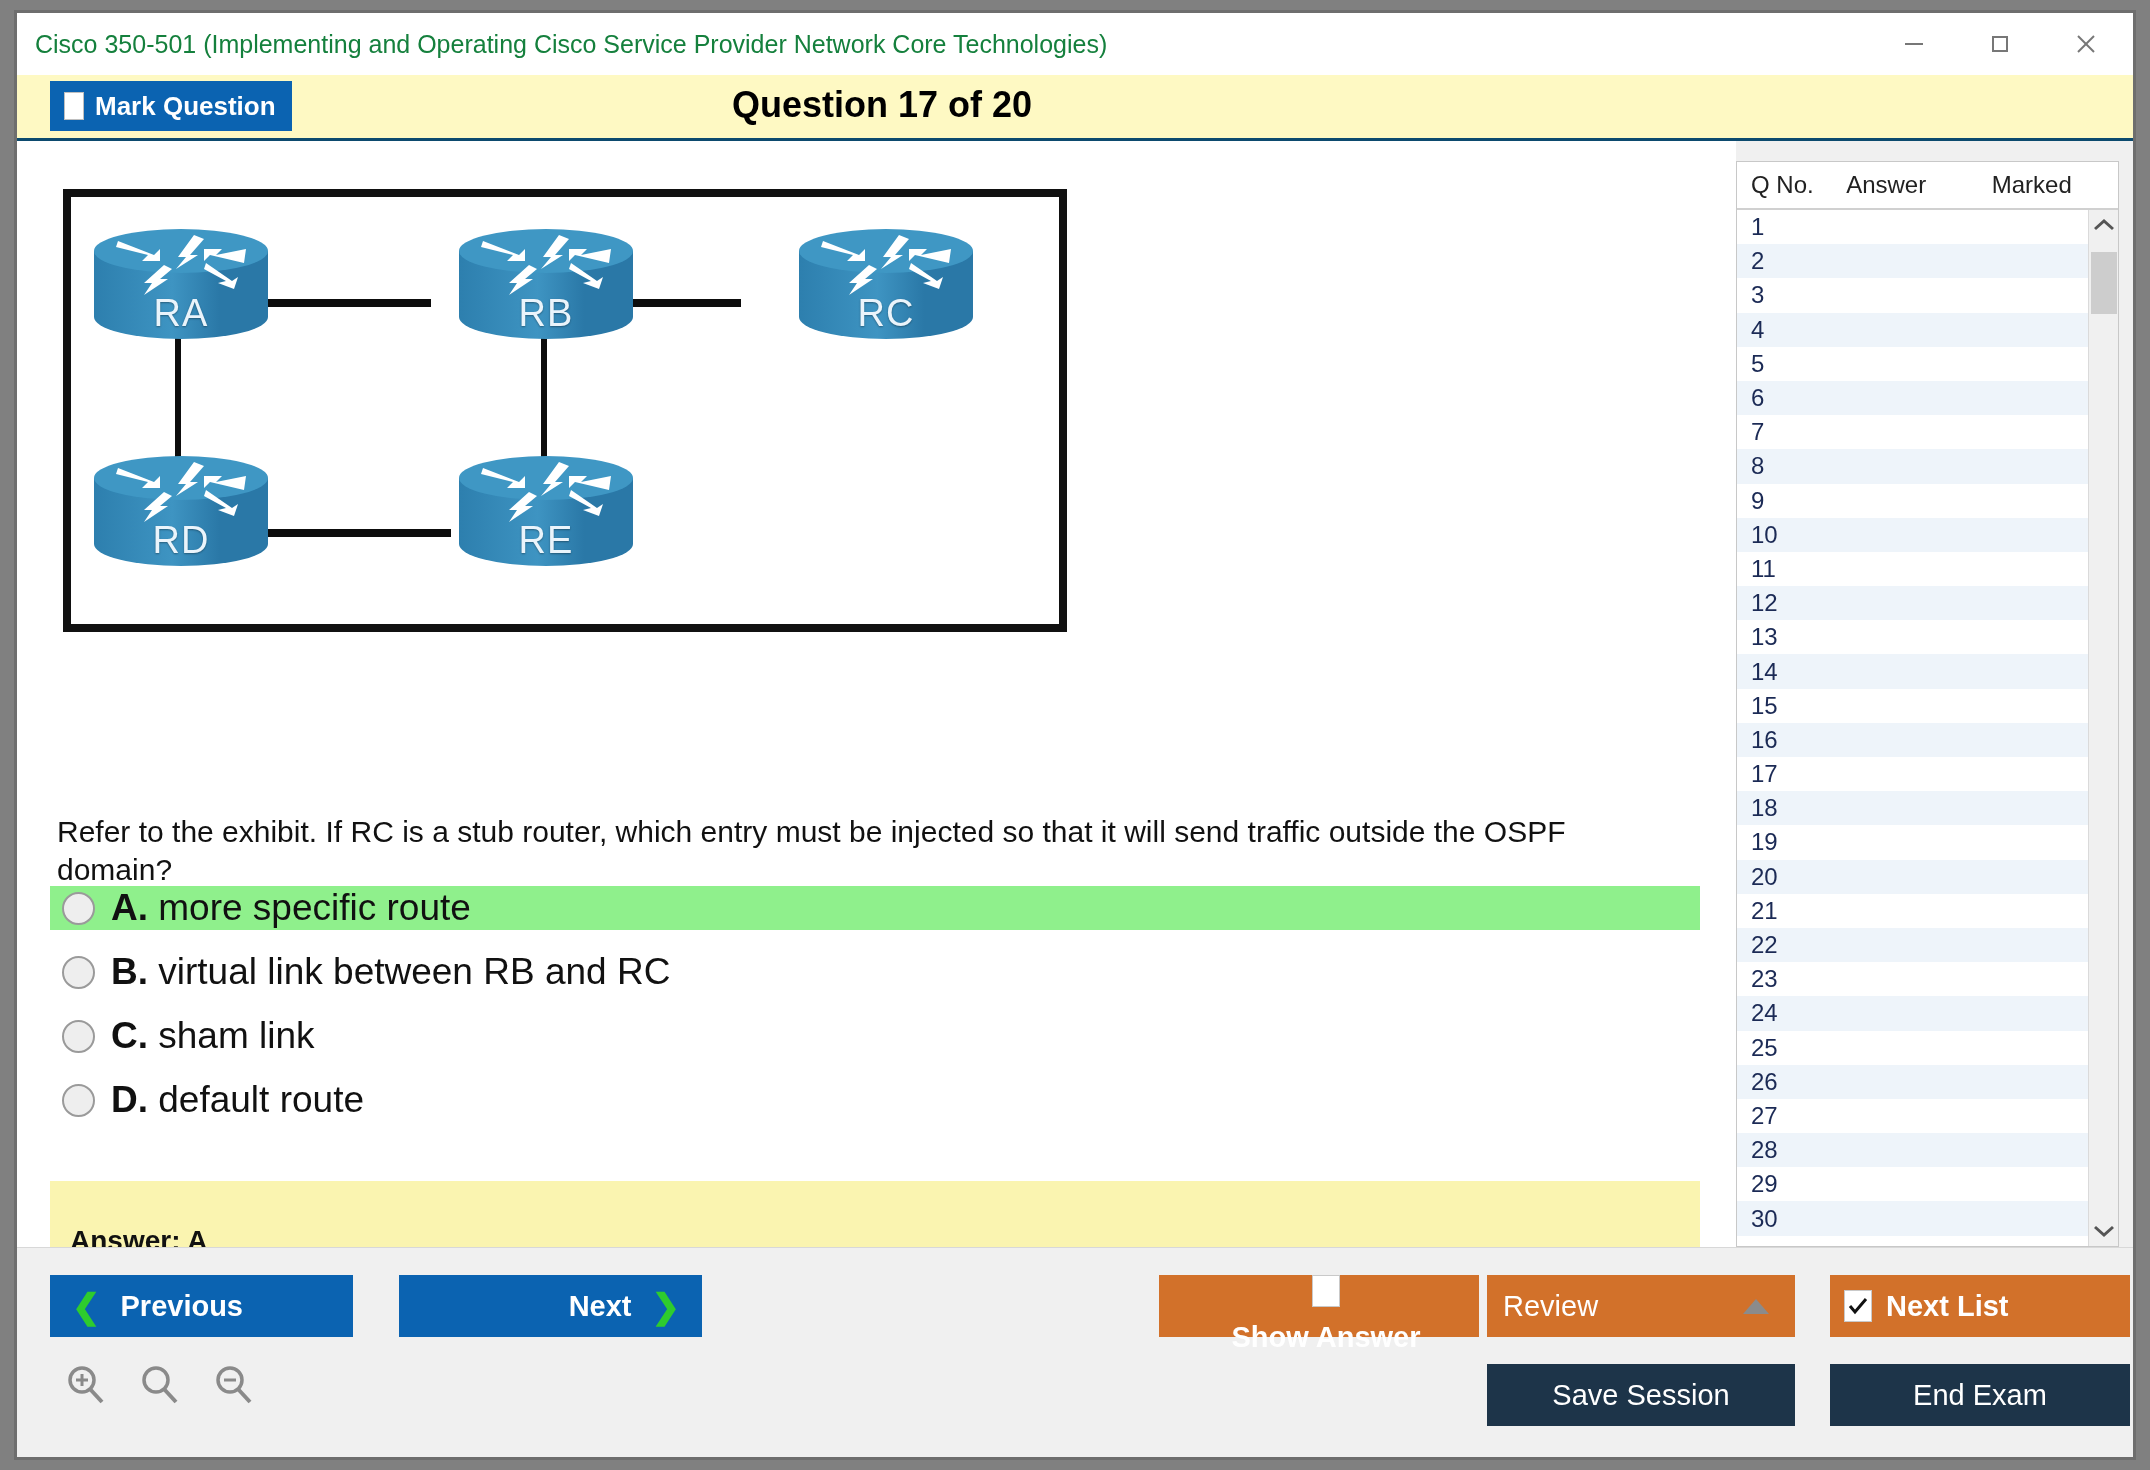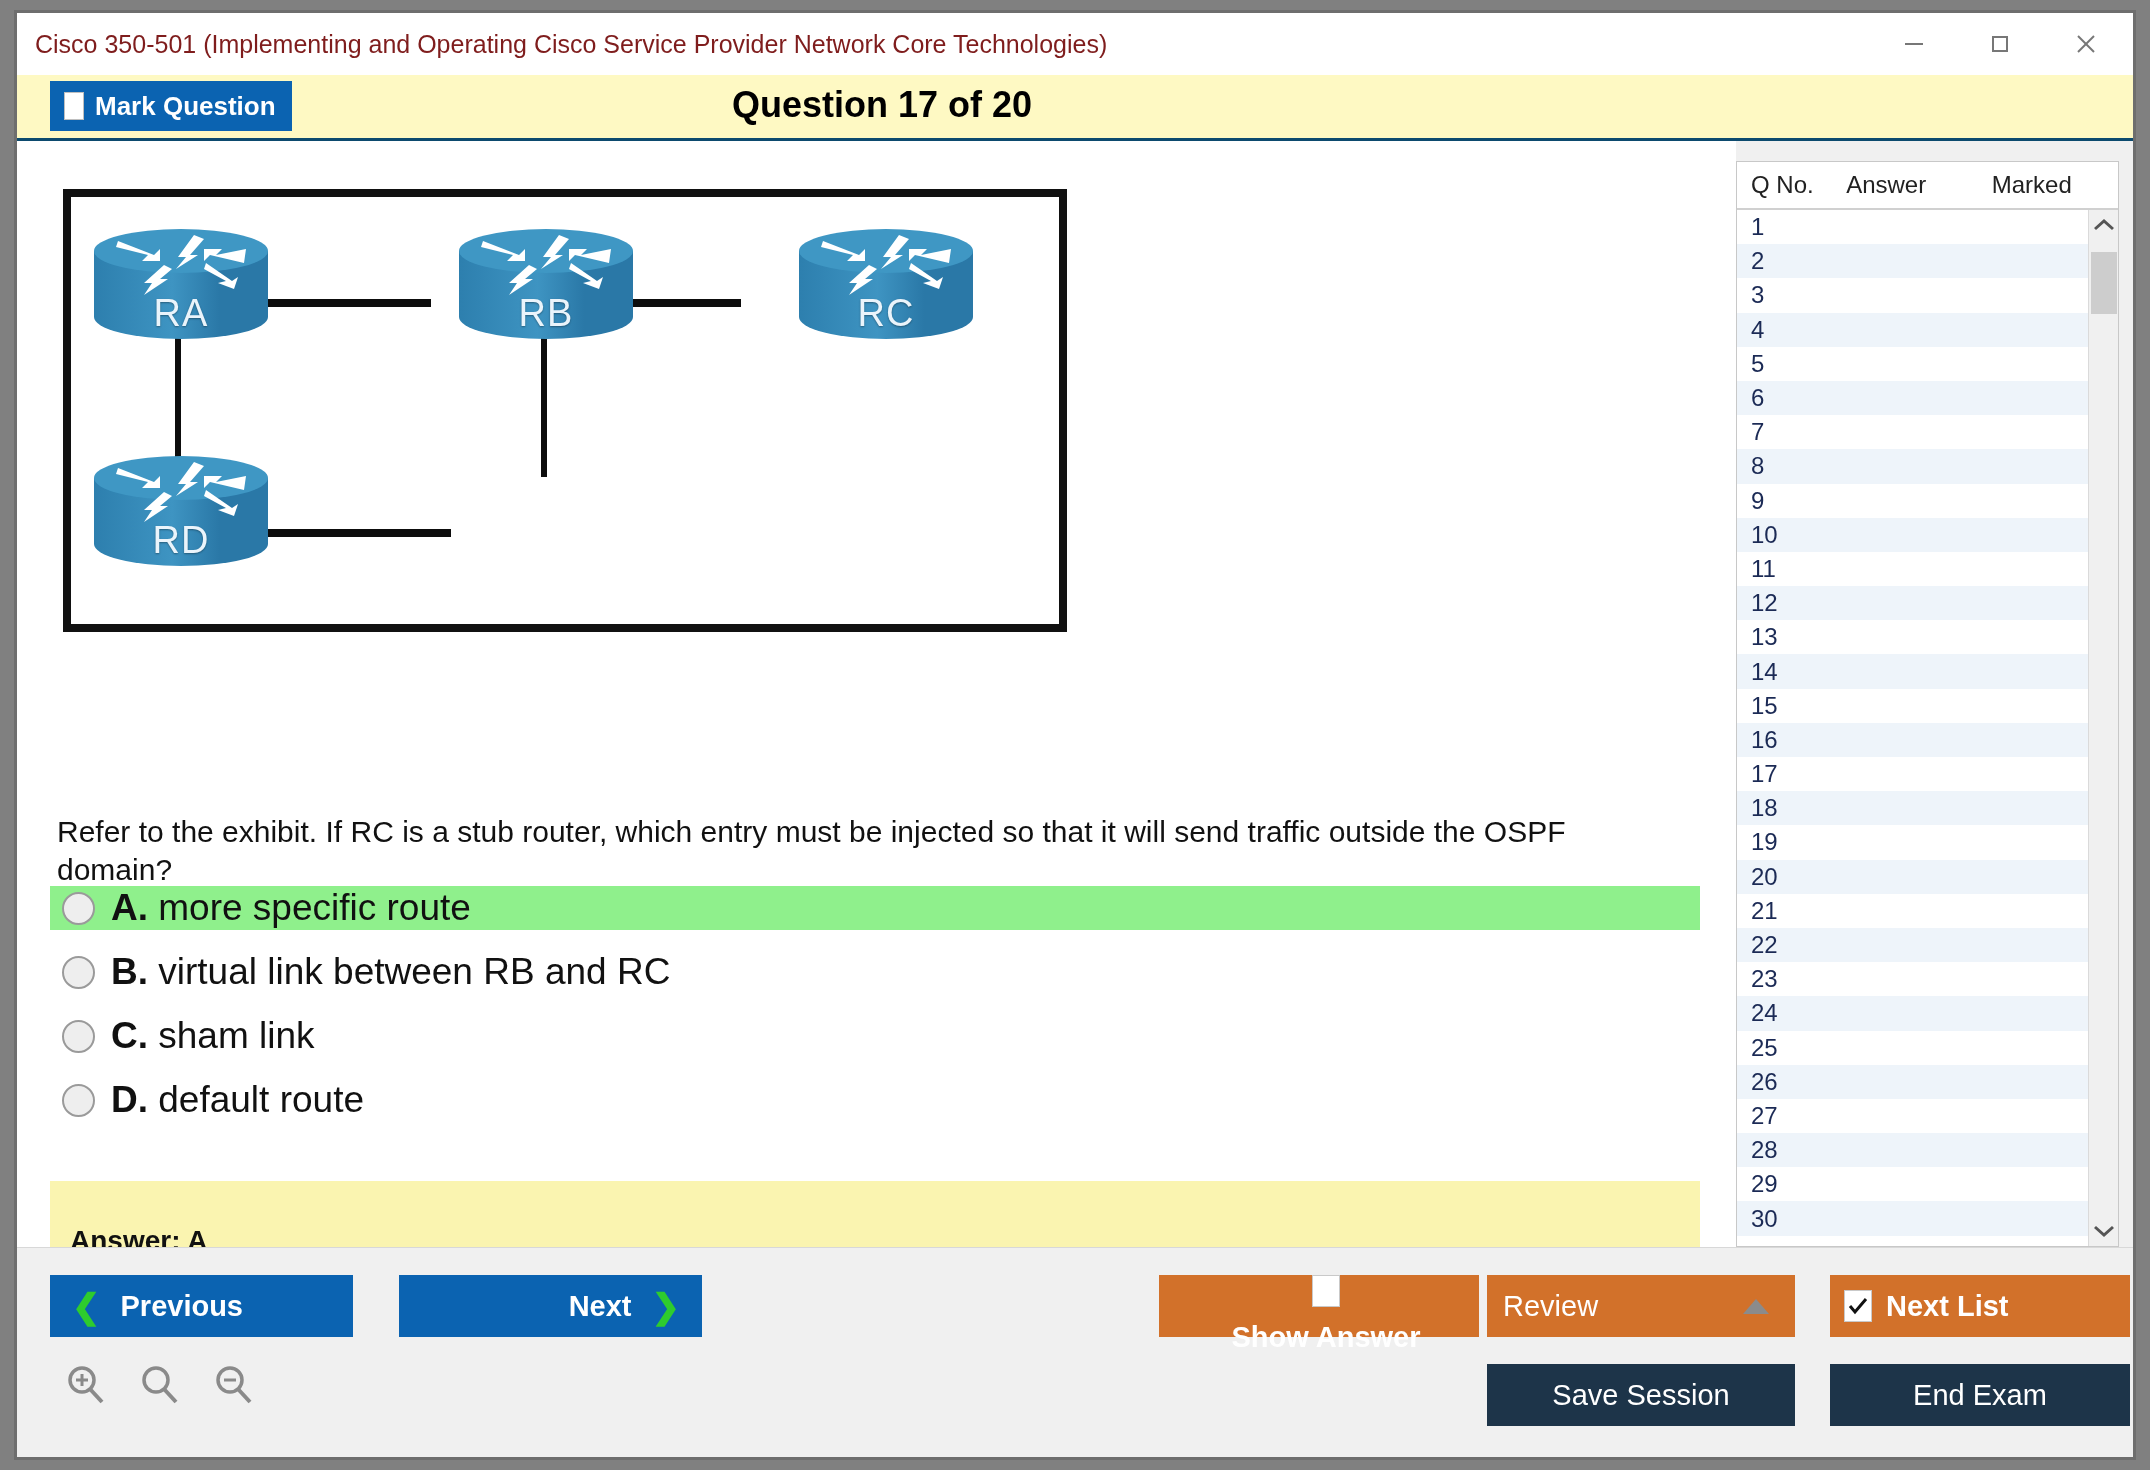--- a/index.html
+++ b/index.html
@@ -22,21 +22,21 @@
   
   #titlebar {
     height: 62px; min-height: 62px;
     background: #ffffff;
     display: flex; align-items: center;
     position: relative;
   }
   #window-title {
     margin-left: 18px;
     font-size: 25px;
-    color: #7f1d1d;
+    color: #15803d;
     white-space: nowrap;
   }
   #window-controls {
     position: absolute; right: 4px; top: 0;
     height: 62px;
     display: flex; align-items: center;
   }
   .wc-btn {
     width: 86px; height: 62px;
     display: flex; align-items: center; justify-content: center;
@@ -418,20 +418,34 @@
               <path d="M30 22 L62 30 L56 36 L74 36 L74 24 L68 30 L32 16 Z"></path>
               <path d="M108 10 L92 32 L100 32 L90 44 L112 30 L104 30 L118 14 Z"></path>
               <path d="M160 24 L130 30 L136 24 L118 24 L118 36 L124 30 L158 38 Z"></path>
               <path d="M78 40 L58 58 L66 58 L58 70 L82 54 L74 54 L86 44 Z"></path>
               <path d="M118 44 L140 56 L132 58 L148 64 L152 52 L146 56 L120 38 Z"></path>
             </g>
           </svg>
           <span class="label">RC</span>
         </div>
 
+        <div class="router" style="left:380px; top:255px;">
+          <svg viewBox="0 0 190 118" width="190" height="118">
+            <path d="M8 26 L8 92 A87 22 0 0 0 182 92 L182 26 Z" fill="url(#rg)"></path>
+            <ellipse cx="95" cy="26" rx="87" ry="22" fill="#3f97c4"></ellipse>
+            <g fill="#ffffff">
+              <path d="M30 22 L62 30 L56 36 L74 36 L74 24 L68 30 L32 16 Z"></path>
+              <path d="M108 10 L92 32 L100 32 L90 44 L112 30 L104 30 L118 14 Z"></path>
+              <path d="M160 24 L130 30 L136 24 L118 24 L118 36 L124 30 L158 38 Z"></path>
+              <path d="M78 40 L58 58 L66 58 L58 70 L82 54 L74 54 L86 44 Z"></path>
+              <path d="M118 44 L140 56 L132 58 L148 64 L152 52 L146 56 L120 38 Z"></path>
+            </g>
+          </svg>
+          <span class="label">RE</span>
+        </div>
       </div>
 
       <div id="question-text">Refer to the exhibit. If RC is a stub router, which entry must be injected so that it will send traffic outside the OSPF domain?</div>
 
       <div id="options">
         <div class="option-row highlight">
           <span class="radio"></span>
           <span class="option-text">
             <b>A.</b>
             <span>more specific route</span>

